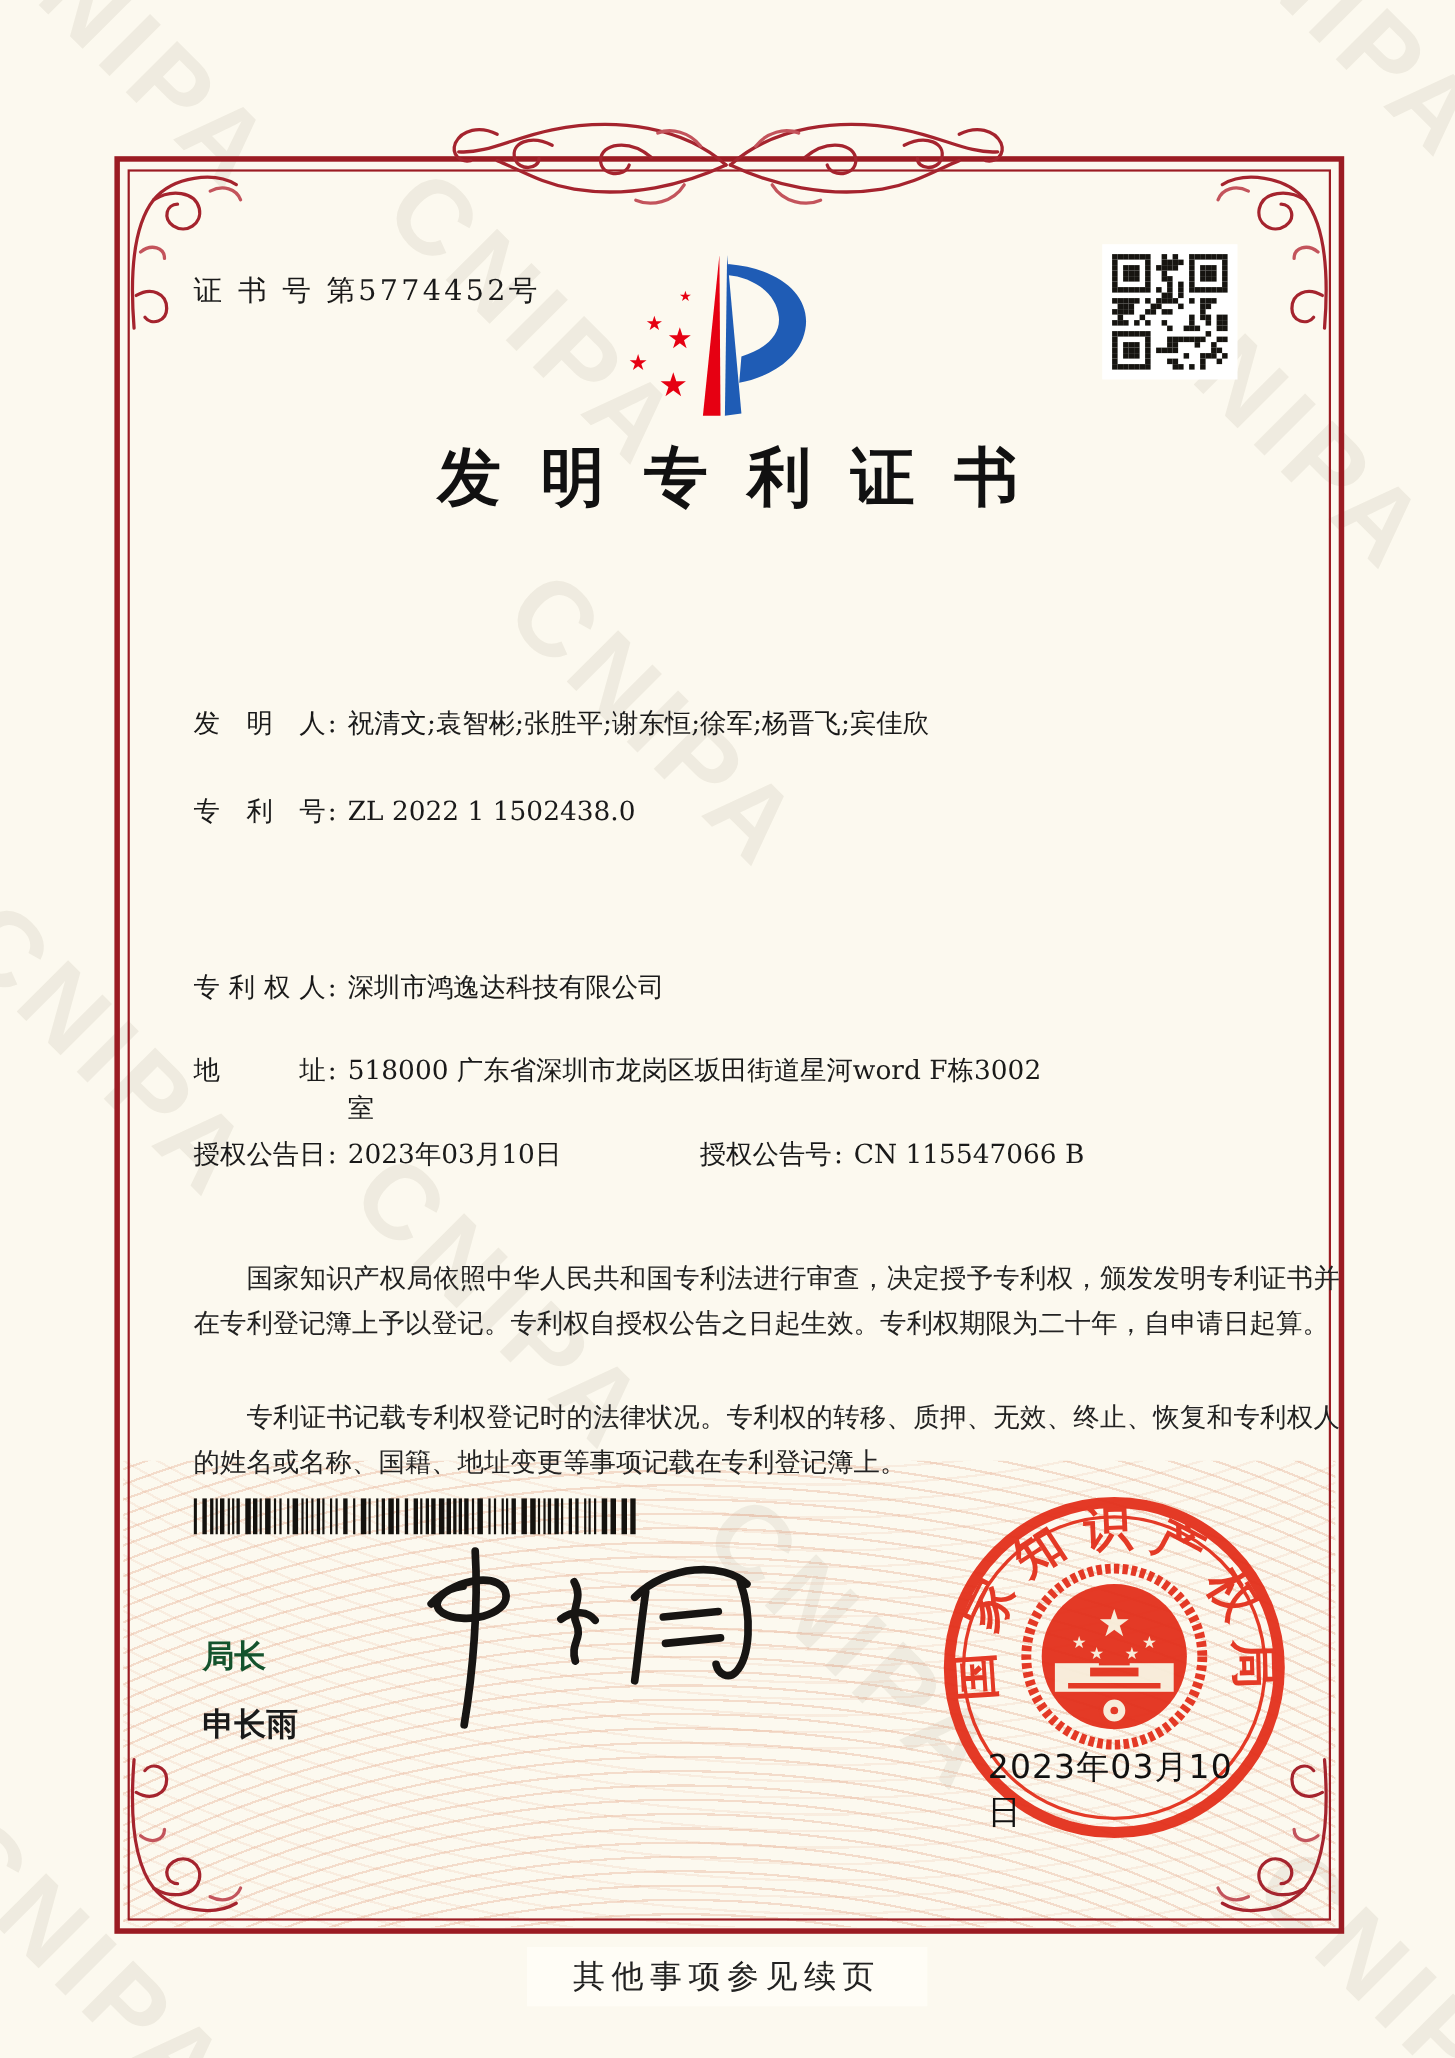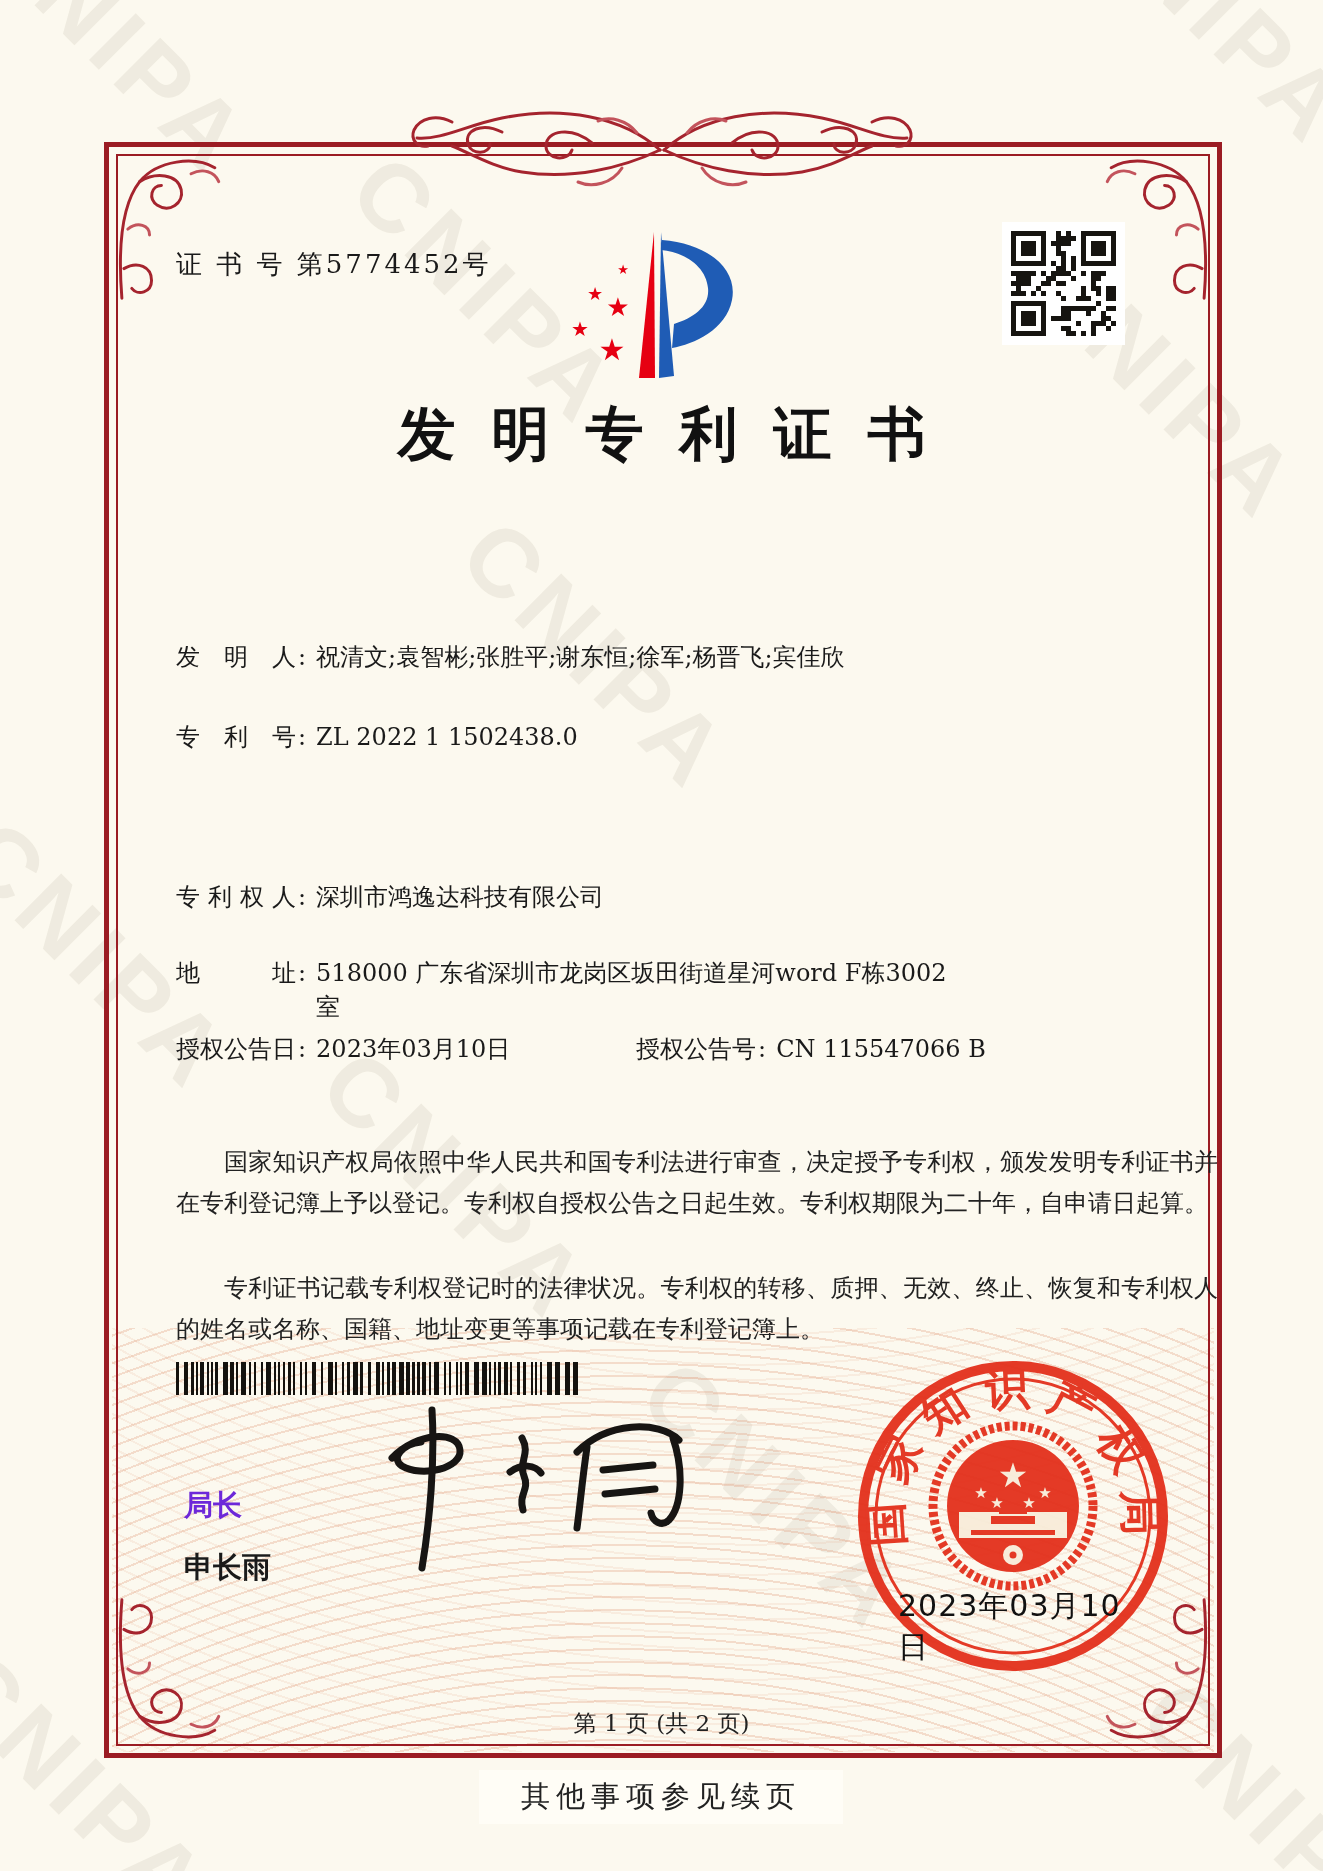--- a/index.html
+++ b/index.html
@@ -42,21 +42,21 @@
   
   .waves{position:absolute;left:112px;top:1328px;width:1102px;height:424px;
     background:
       repeating-radial-gradient(circle at 46% 330%, rgba(224,153,120,0.00) 0 11px, rgba(224,153,120,0.30) 11px 13px),
       repeating-radial-gradient(circle at 58% -260%, rgba(230,170,140,0.00) 0 13px, rgba(230,170,140,0.16) 13px 15px);
   }
   #barcode{position:absolute;left:176px;top:1362px;width:402px;height:33px;overflow:hidden;white-space:nowrap;font-size:0;}
   #barcode span{display:inline-block;height:33px;}
   #barcode span.b{background:#14120e;}
   .signer-title{position:absolute;left:184px;top:1486px;font-family:"DejaVu Sans","Liberation Sans",sans-serif;
-    font-size:29px;font-weight:600;color:#6d28d9;}
+    font-size:29px;font-weight:600;color:#14532d;}
   .signer-name{position:absolute;left:184px;top:1548px;font-family:"DejaVu Sans","Liberation Sans",sans-serif;
     font-size:29px;font-weight:600;color:#1a1a1a;}
   .sig{position:absolute;left:372px;top:1400px;}
   .seal{position:absolute;left:853px;top:1356px;opacity:.95;}
   .seal-date{position:absolute;left:898px;top:1586px;width:240px;font-size:30px;letter-spacing:1px;
     color:#111;font-family:"DejaVu Sans","Liberation Sans",sans-serif;}
   .page-footer{position:absolute;left:0;top:1708px;width:100%;text-align:center;font-size:23px;color:#222;}
   .bottom-note-box{position:absolute;left:479px;top:1770px;width:364px;height:54px;background:#fffdf6;
     display:flex;align-items:center;justify-content:center;}
   .bottom-note{font-size:29px;letter-spacing:6px;color:#222;}
@@ -634,18 +634,17 @@
       <rect x="106" y="156" width="108" height="26" fill="#f8ecd9"></rect>
       <rect x="138" y="160" width="44" height="8" fill="#e3301c"></rect>
       <rect x="146" y="154" width="28" height="4" fill="#e3301c"></rect>
       <rect x="118" y="174" width="84" height="5" fill="#e3301c"></rect>
       <circle cx="160" cy="199" r="12" fill="#f8ecd9" stroke="#e3301c" stroke-width="4"></circle>
       <circle cx="160" cy="199" r="3.5" fill="#e3301c"></circle>
     </g>
   </svg>
   <div class="seal-date">2023年03月10日</div>
 
-  <div class="page-footer">第 1 页 (共 2 页)</div>
   <div class="bottom-note-box">
     <span class="bottom-note">其他事项参见续页</span>
   </div>
 
 </div>
 
 </body></html>

